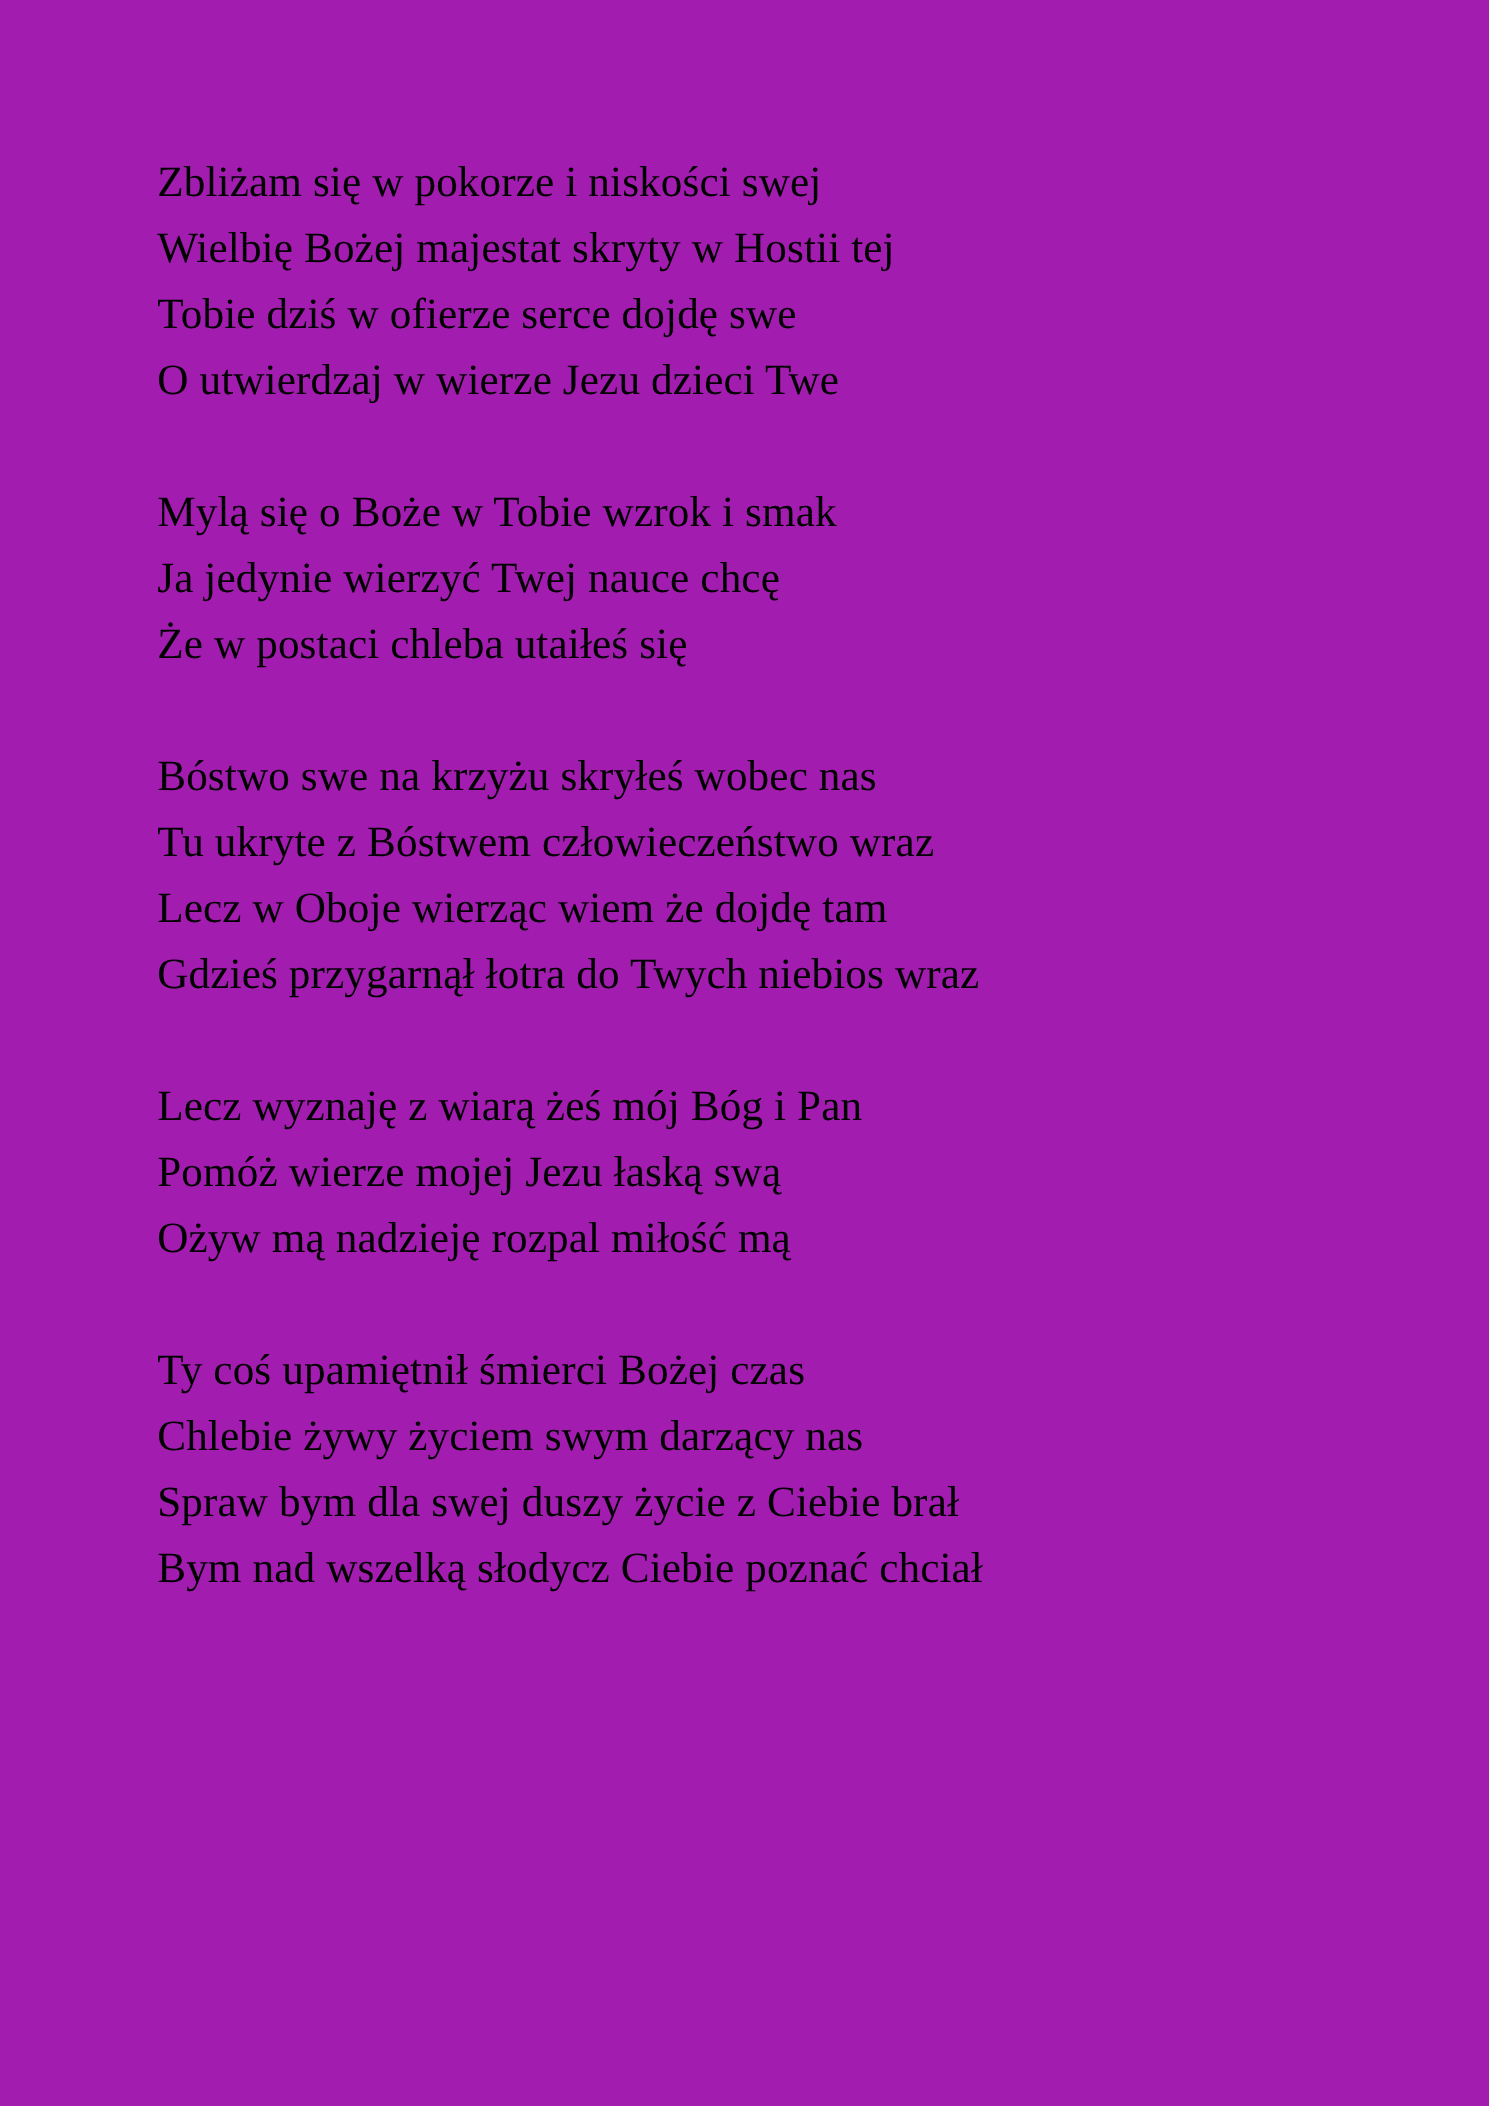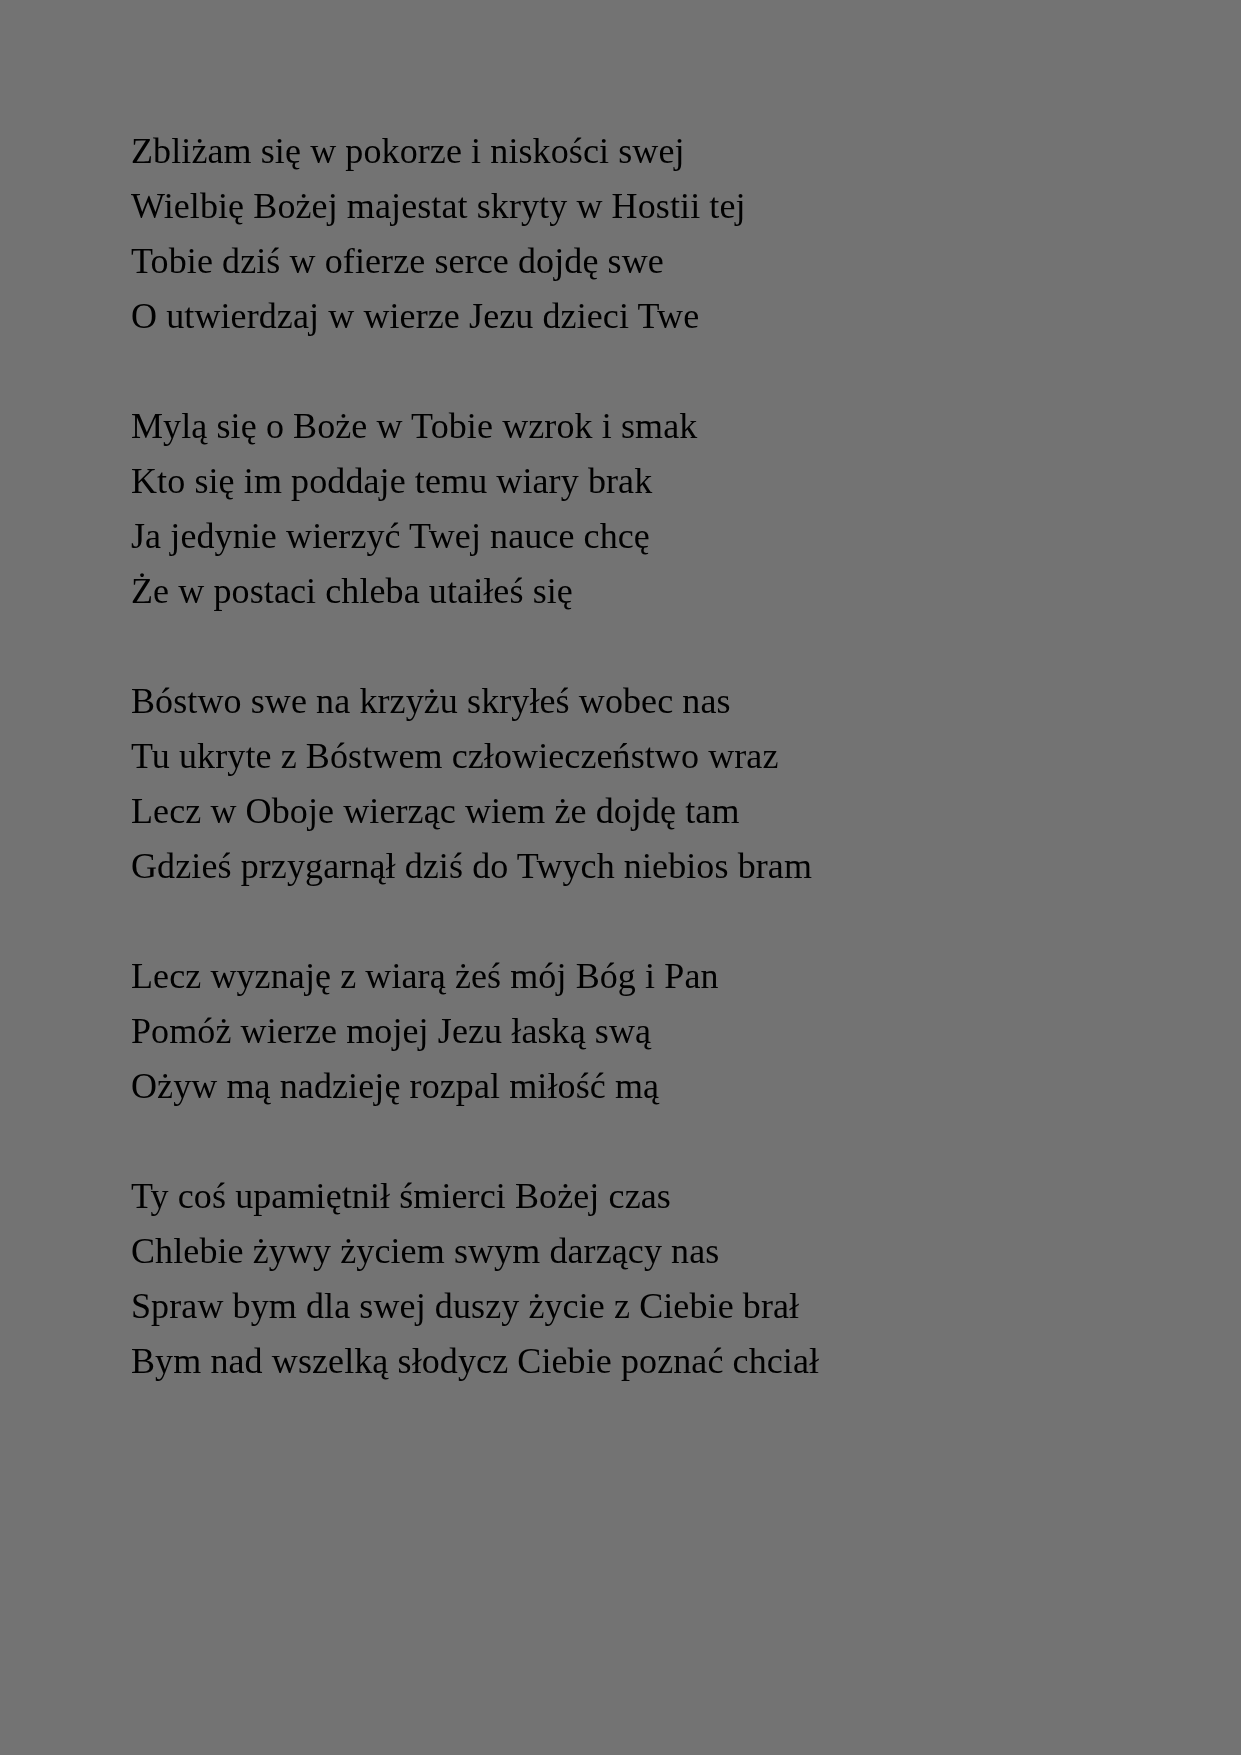--- a/index.html
+++ b/index.html
@@ -17,21 +17,21 @@
     color: #000000;
     -webkit-font-smoothing: antialiased;
   }
 
   .page {
     position: absolute;
     left: 0;
     top: 0;
     width: 1241px;
     height: 1755px;
-    background: #737373;
+    background: #a21caf;
   }
 
   .poem {
     position: absolute;
     left: 131px;
     top: 124px;
     width: 980px;
   }
 
   .stanza {
@@ -59,30 +59,29 @@
 
     <div class="stanza">
       <span class="line">Zbliżam się w pokorze i niskości swej</span>
       <span class="line">Wielbię Bożej majestat skryty w Hostii tej</span>
       <span class="line">Tobie dziś w ofierze serce dojdę swe</span>
       <span class="line">O utwierdzaj w wierze Jezu dzieci Twe</span>
     </div>
 
     <div class="stanza">
       <span class="line">Mylą się o Boże w Tobie wzrok i smak</span>
-      <span class="line">Kto się im poddaje temu wiary brak</span>
       <span class="line">Ja jedynie wierzyć Twej nauce chcę</span>
       <span class="line">Że w postaci chleba utaiłeś się</span>
     </div>
 
     <div class="stanza">
       <span class="line">Bóstwo swe na krzyżu skryłeś wobec nas</span>
       <span class="line">Tu ukryte z Bóstwem człowieczeństwo wraz</span>
       <span class="line">Lecz w Oboje wierząc wiem że dojdę tam</span>
-      <span class="line">Gdzieś przygarnął dziś do Twych niebios bram</span>
+      <span class="line">Gdzieś przygarnął łotra do Twych niebios wraz</span>
     </div>
 
     <div class="stanza">
       <span class="line">Lecz wyznaję z wiarą żeś mój Bóg i Pan</span>
       <span class="line">Pomóż wierze mojej Jezu łaską swą</span>
       <span class="line">Ożyw mą nadzieję rozpal miłość mą</span>
     </div>
 
     <div class="stanza">
       <span class="line">Ty coś upamiętnił śmierci Bożej czas</span>

